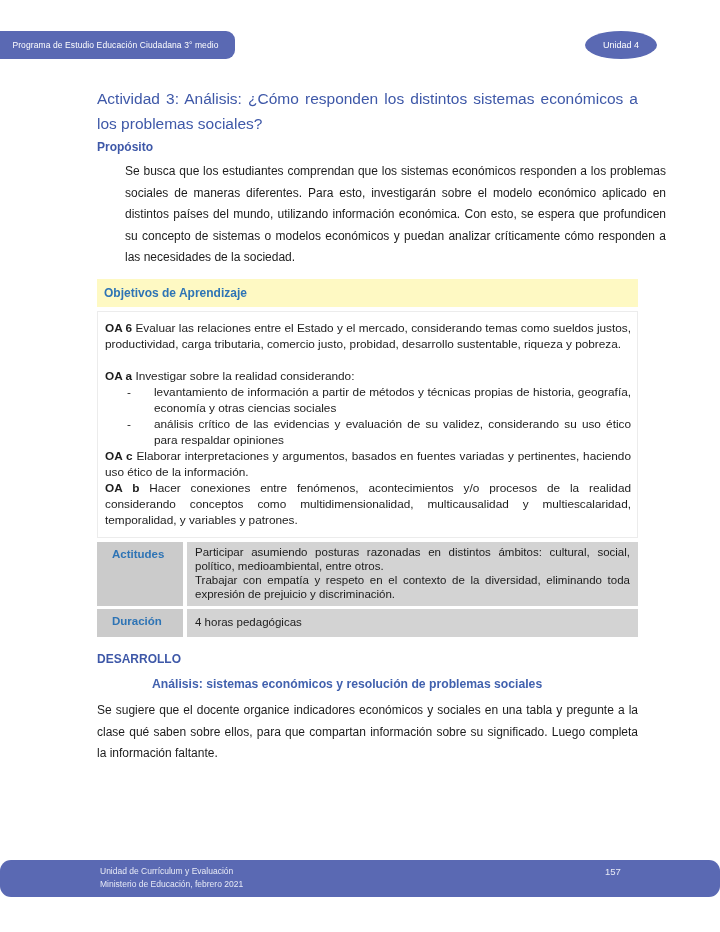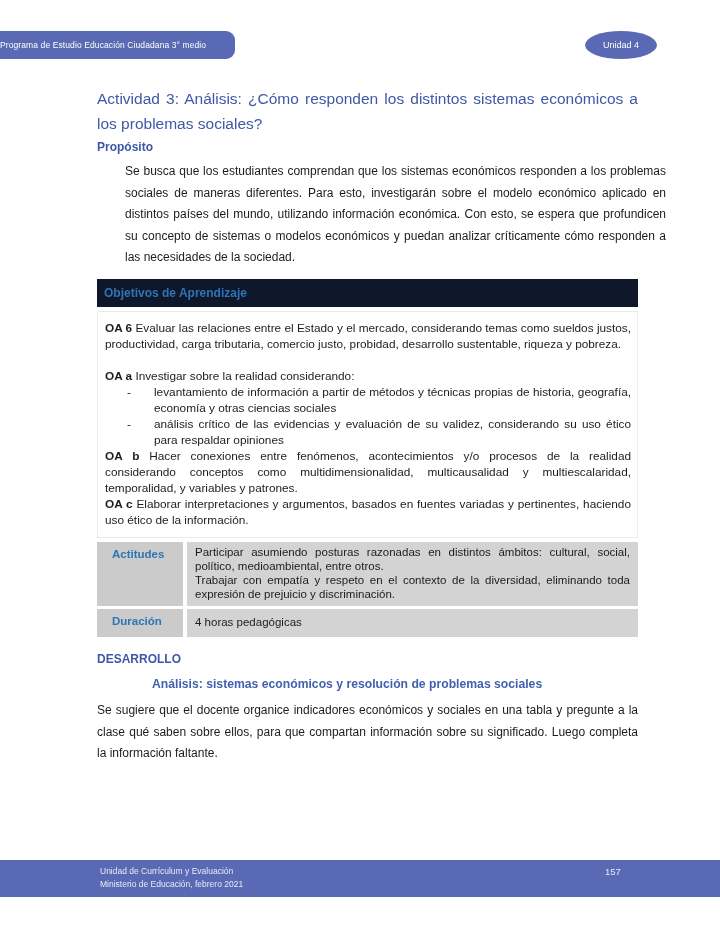--- a/index.html
+++ b/index.html
@@ -6,21 +6,21 @@
   html,body { background:#ffffff; }
   body { font-family:"Liberation Sans", sans-serif; }
   .page {
     position:relative; width:720px; height:932px; background:#ffffff;
     overflow:hidden; margin:0 auto;
   }
   
   .badge-left {
     position:absolute; left:0; top:31px; width:235px; height:28px;
     background:#5a69b3; border-radius:0 9px 9px 0;
-    display:flex; align-items:center; justify-content:flex-start;
+    display:flex; align-items:center; justify-content:center;
     padding-right:4px; color:#ffffff; font-size:8.5px; letter-spacing:.1px;
   }
   .badge-right {
     position:absolute; left:585px; top:31px; width:72px; height:28px;
     background:#5a69b3; border-radius:50%;
     display:flex; align-items:center; justify-content:center;
     color:#ffffff; font-size:9px;
   }
   
   .content { position:absolute; left:97px; width:541px; }
@@ -29,21 +29,21 @@
     line-height:25px; text-align:justify;
   }
   .proposito-h { top:140px; font-size:12px; font-weight:bold; color:#3e58a8; }
   .para {
     font-size:12px; line-height:21.5px; color:#1c1c1c; text-align:justify;
   }
   .p1 { top:161px;margin-left:28px; }
   
   .obj-table { top:279px; font-size:11.8px; color:#1c1c1c; }
   .t-header {
-    background:#0f172a; height:28px; display:flex; align-items:center;
+    background:#fef9c3; height:28px; display:flex; align-items:center;
     padding-left:7px; font-weight:bold; color:#2e74b5; font-size:12px;
     margin-bottom:4px;
   }
   .t-body {
     background:#ffffff; border:1px solid #ececec;
     padding:8px 6px 9px 7px; line-height:16px; margin-bottom:4px;
   }
   .t-body p { text-align:justify; }
   .oa-label { font-weight:bold; }
   .blank-line { height:16px; }
@@ -66,21 +66,21 @@
   
   .desarrollo-h { top:652px; font-size:12px; font-weight:bold; color:#3e58a8; }
   .desarrollo-sub {
     top:677px; font-size:12.2px; font-weight:bold; color:#4161ae;
     padding-left:55px;
   }
   .p2 { top:700px; }
   
   .footer {
     position:absolute; left:0; top:860px; width:720px; height:37px;
-    background:#5a69b3; color:#e7eaf6;
+    background:#5a69b3; color:#e7eaf6;border-radius:11px;
   }
   .footer-left {
     position:absolute; left:100px; top:5px; font-size:8.5px; line-height:12.5px;
   }
   .footer-page { position:absolute; left:605px; top:6px; font-size:9.5px; }
 </style>
 </head>
 <body>
 
 <div class="page">
@@ -108,22 +108,22 @@
       <div class="blank-line"></div>
       <p><b class="oa-label">OA a</b><span> Investigar sobre la realidad considerando:</span></p>
       <div class="bullet">
         <span class="dash">-</span>
         <span class="b-text">levantamiento de información a partir de métodos y técnicas propias de historia, geografía, economía y otras ciencias sociales</span>
       </div>
       <div class="bullet">
         <span class="dash">-</span>
         <span class="b-text">análisis crítico de las evidencias y evaluación de su validez, considerando su uso ético para respaldar opiniones</span>
       </div>
+      <p><b class="oa-label">OA c</b><span> Elaborar interpretaciones y argumentos, basados en fuentes variadas y pertinentes, haciendo uso ético de la información.</span></p>
       <p><b class="oa-label">OA b</b><span> Hacer conexiones entre fenómenos, acontecimientos y/o procesos de la realidad considerando conceptos como multidimensionalidad, multicausalidad y multiescalaridad, temporalidad, y variables y patrones.</span></p>
-      <p><b class="oa-label">OA c</b><span> Elaborar interpretaciones y argumentos, basados en fuentes variadas y pertinentes, haciendo uso ético de la información.</span></p>
     </div>
 
     <div class="t-row">
       <div class="t-label">Actitudes</div>
       <div class="t-content">
         <p>Participar asumiendo posturas razonadas en distintos ámbitos: cultural, social, político, medioambiental, entre otros.</p>
         <p>Trabajar con empatía y respeto en el contexto de la diversidad, eliminando toda expresión de prejuicio y discriminación.</p>
       </div>
     </div>
 

